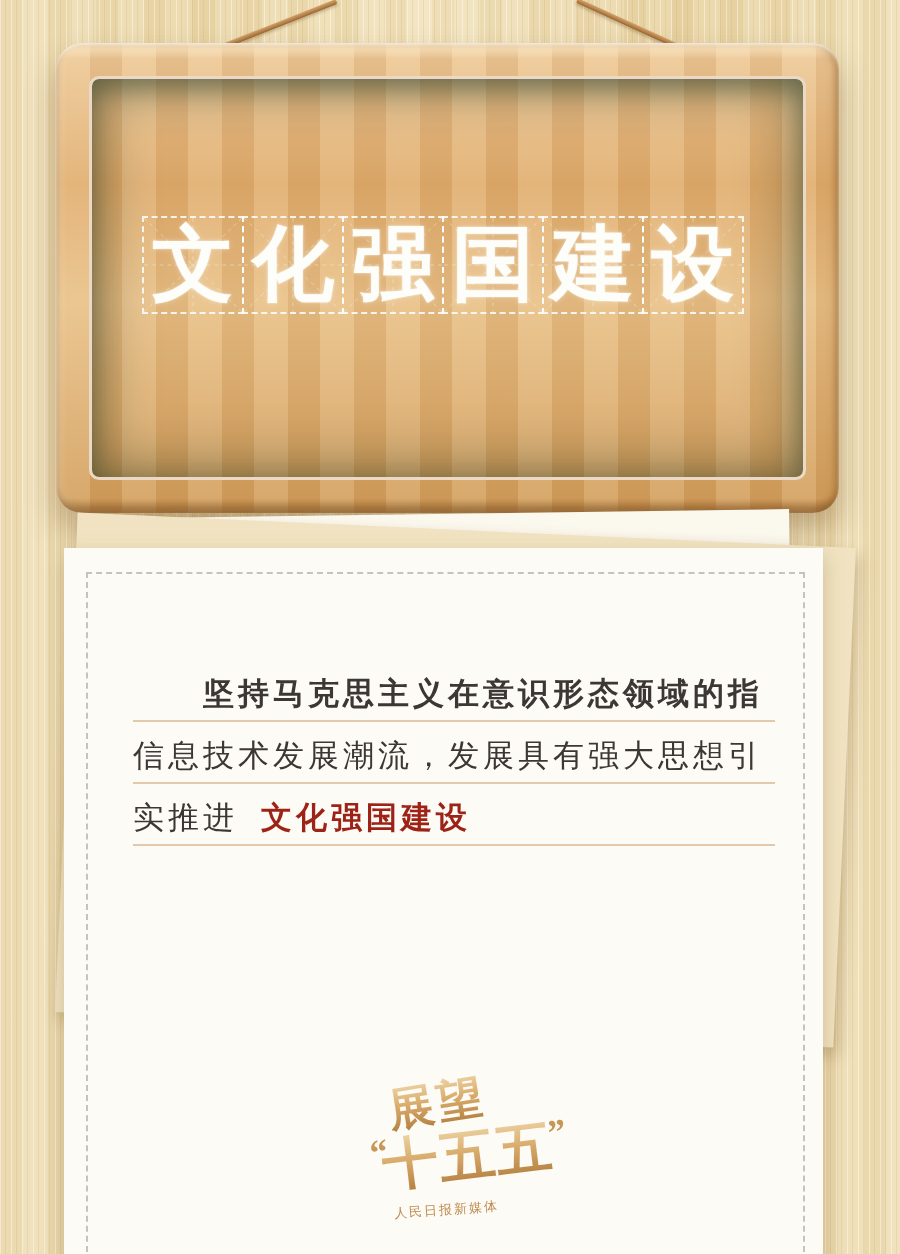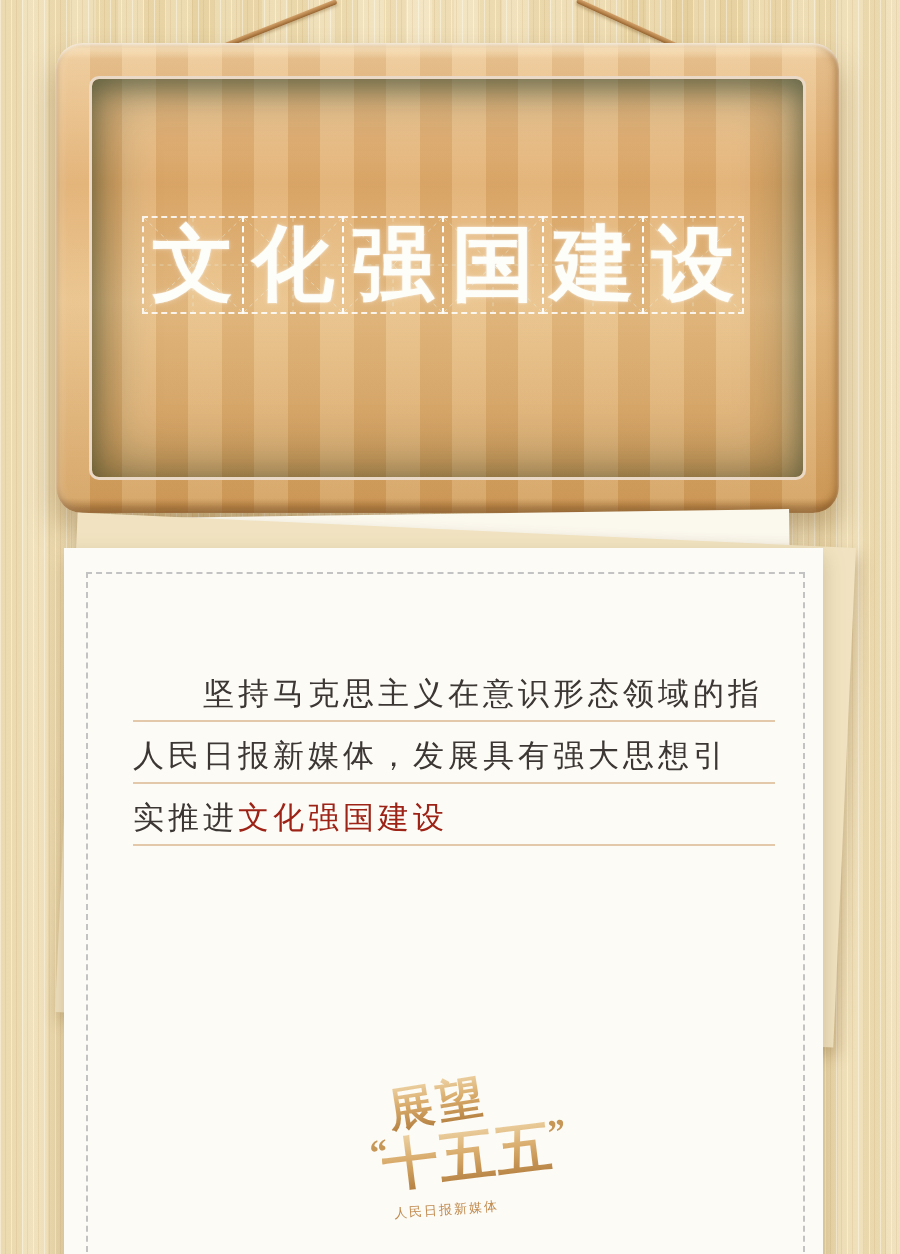--- a/index.html
+++ b/index.html
@@ -57,22 +57,22 @@
   .card{position:absolute;left:64px;top:548px;width:759px;height:716px;background:#fcfbf6;
       box-shadow:0 8px 20px rgba(120,88,40,.28);}
   .dashed-border{position:absolute;left:22px;top:24px;width:719px;height:700px;
       border:2px dashed #c3c3c3;box-sizing:border-box;}
 
   
   .paragraph{position:absolute;left:69px;top:112px;width:642px;}
   .line{height:55px;display:flex;align-items:flex-end;padding-bottom:5px;box-sizing:content-box;
       border-bottom:2px solid rgba(205,160,105,.55);
       font-size:31px;letter-spacing:4px;color:#3c3734;white-space:nowrap;}
-  .line.indent{padding-left:70px;}
-  .red{color:#9e2317;font-weight:400;}
+  .line.indent{padding-left:70px;font-weight:bold;}
+  .red{color:#9e2317;font-weight:700;margin-left:23px;}
 
   
   .logo{position:absolute;left:300px;top:525px;width:320px;height:170px;}
   .gold{background:linear-gradient(180deg,#f0d8ac 5%,#d8ab6b 45%,#b07b3c 90%);
       -webkit-background-clip:text;background-clip:text;color:transparent;
       font-weight:700;}
   .logo-zhanwang{position:absolute;left:24px;top:0;font-size:46px;letter-spacing:3px;
       transform:rotate(-9deg);text-shadow:2px 3px 4px rgba(180,140,80,.0);}
   .logo-quote{position:absolute;font-size:36px;color:#c79757;font-weight:700;}
   .logo-quote.open{left:6px;top:58px;transform:rotate(-8deg);}
@@ -152,21 +152,21 @@
   </div>
 
   <div class="paper paper-back-white"></div>
   <div class="paper paper-back-cream"></div>
 
   <div class="card">
     <div class="dashed-border"></div>
 
     <div class="paragraph">
       <div class="line indent">坚持马克思主义在意识形态领域的指</div>
-      <div class="line">人民日报新媒体，发展具有强大思想引</div>
+      <div class="line">信息技术发展潮流，发展具有强大思想引</div>
       <div class="line">
         <span>实推进</span>
         <span class="red">文化强国建设</span>
       </div>
     </div>
 
     <div class="logo">
       <span class="logo-zhanwang gold">展望</span>
       <span class="logo-quote open">“</span>
       <span class="logo-shiwuwu gold">十五五</span>

